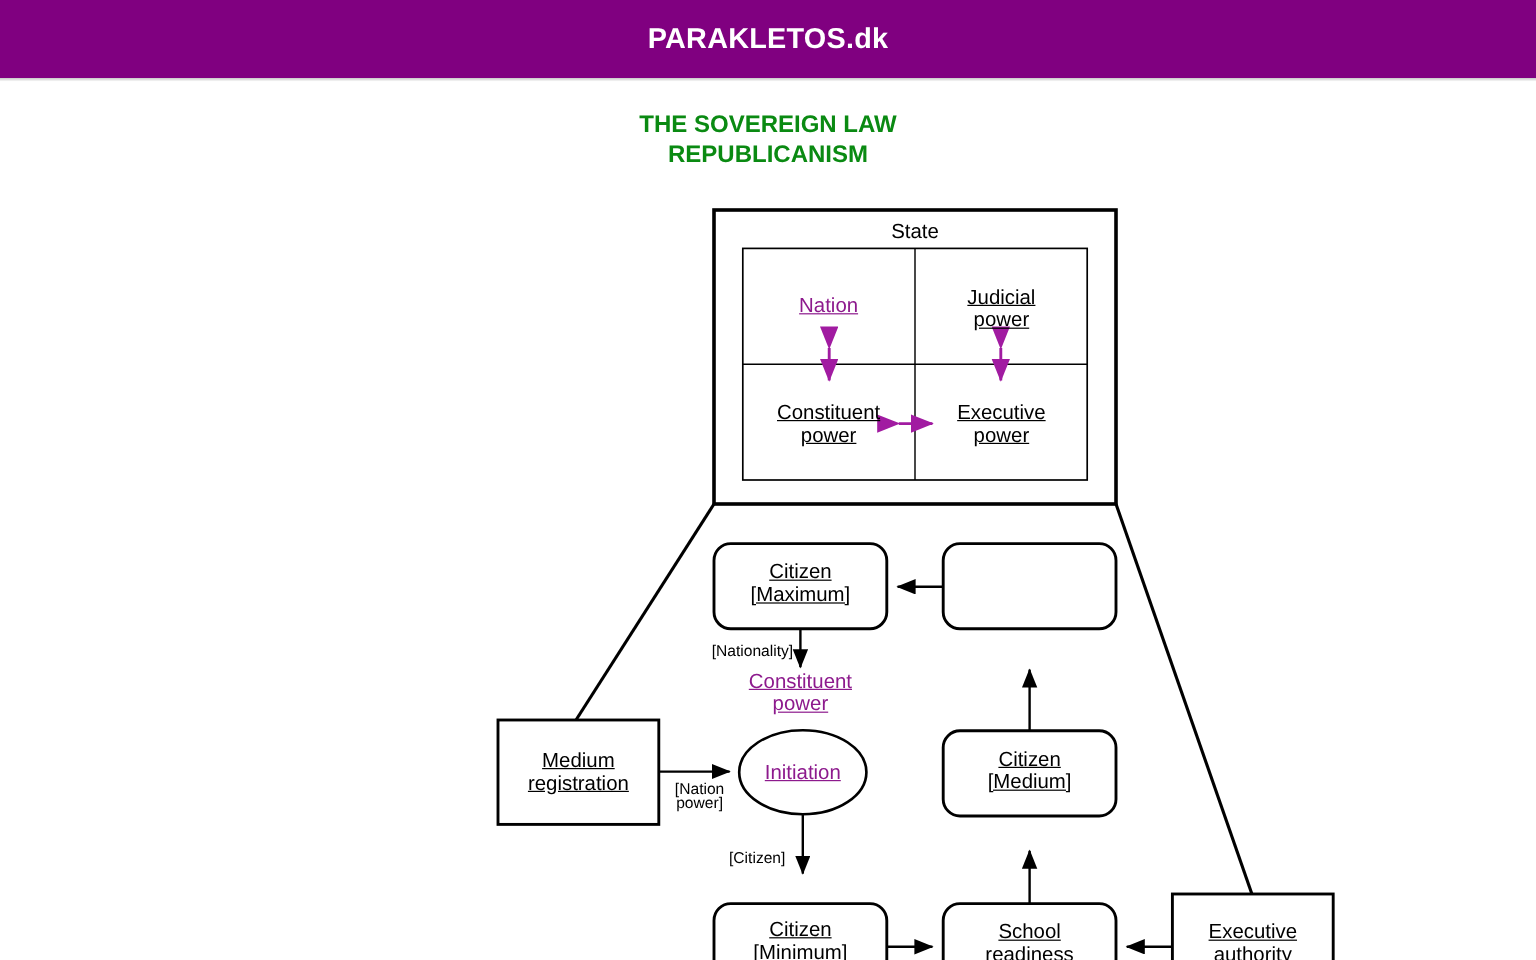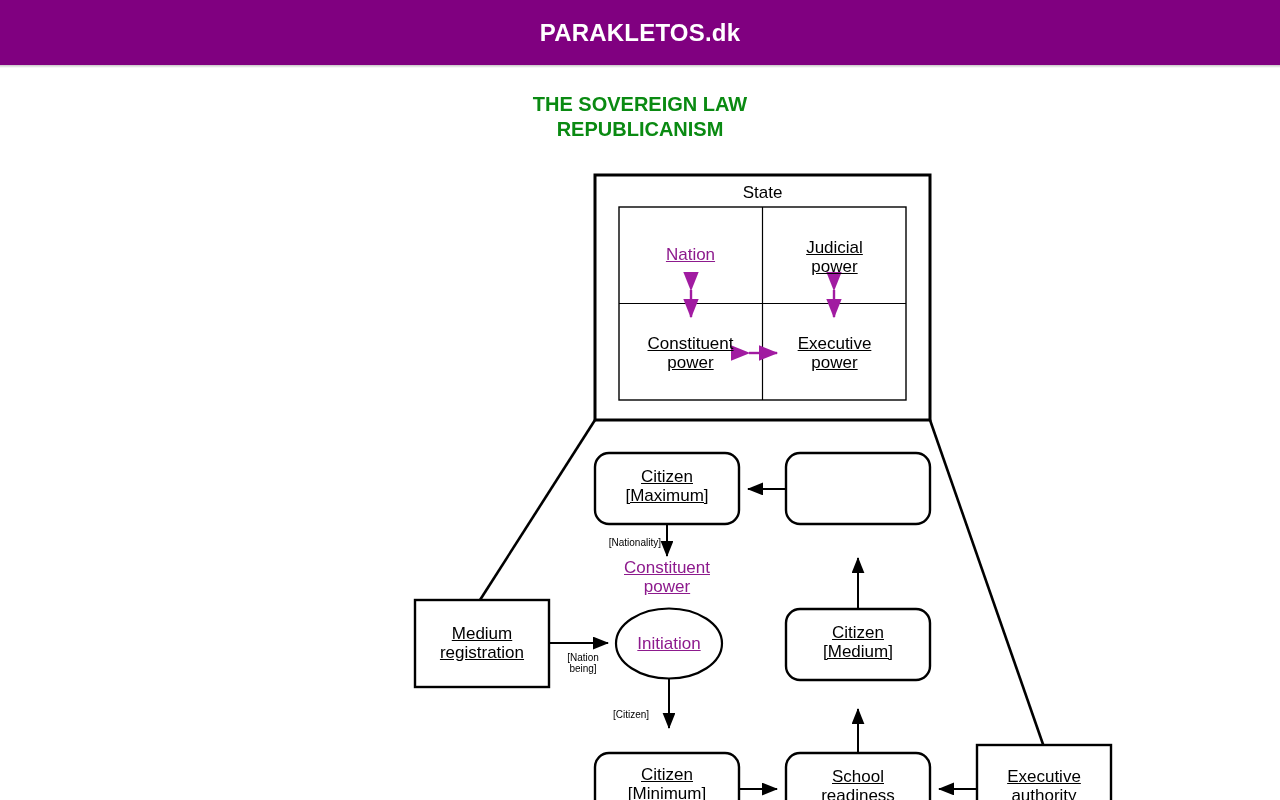--- a/index.html
+++ b/index.html
@@ -75,21 +75,21 @@
     text-align: center;
     font-size: 17px;
     line-height: 19px;
     color: #000000;
     pointer-events: none;
     text-decoration: underline;
   }
   .node-label.purple { color: #8d1a8d; }
   .tiny-label {
     position: absolute;
-    font-size: 10px;
+    font-size: 13px;
     line-height: 11px;
     color: #000000;
     text-align: center;
     pointer-events: none;
   }
   .state-label {
     position: absolute;
     font-size: 17px;
     color: #000;
     text-align: center;
@@ -207,21 +207,21 @@
 
     <div class="tiny-label" style="left:581px; top:537px; width:80px; text-align:right;">[Nationality]</div>
 
     <div class="node-label" style="left:415px; top:624px; width:134px;">
       <div>Medium</div>
       <div>registration</div>
     </div>
 
     <div class="tiny-label" style="left:556px; top:652px; width:54px;">
       <div>[Nation</div>
-      <div>being]</div>
+      <div>power]</div>
     </div>
 
     <div class="node-label purple" style="left:612px; top:634px; width:114px;">Initiation</div>
 
     <div class="tiny-label" style="left:602px; top:709px; width:58px;">[Citizen]</div>
 
     <div class="node-label" style="left:786px; top:623px; width:144px;">
       <div>Citizen</div>
       <div>[Medium]</div>
     </div>

